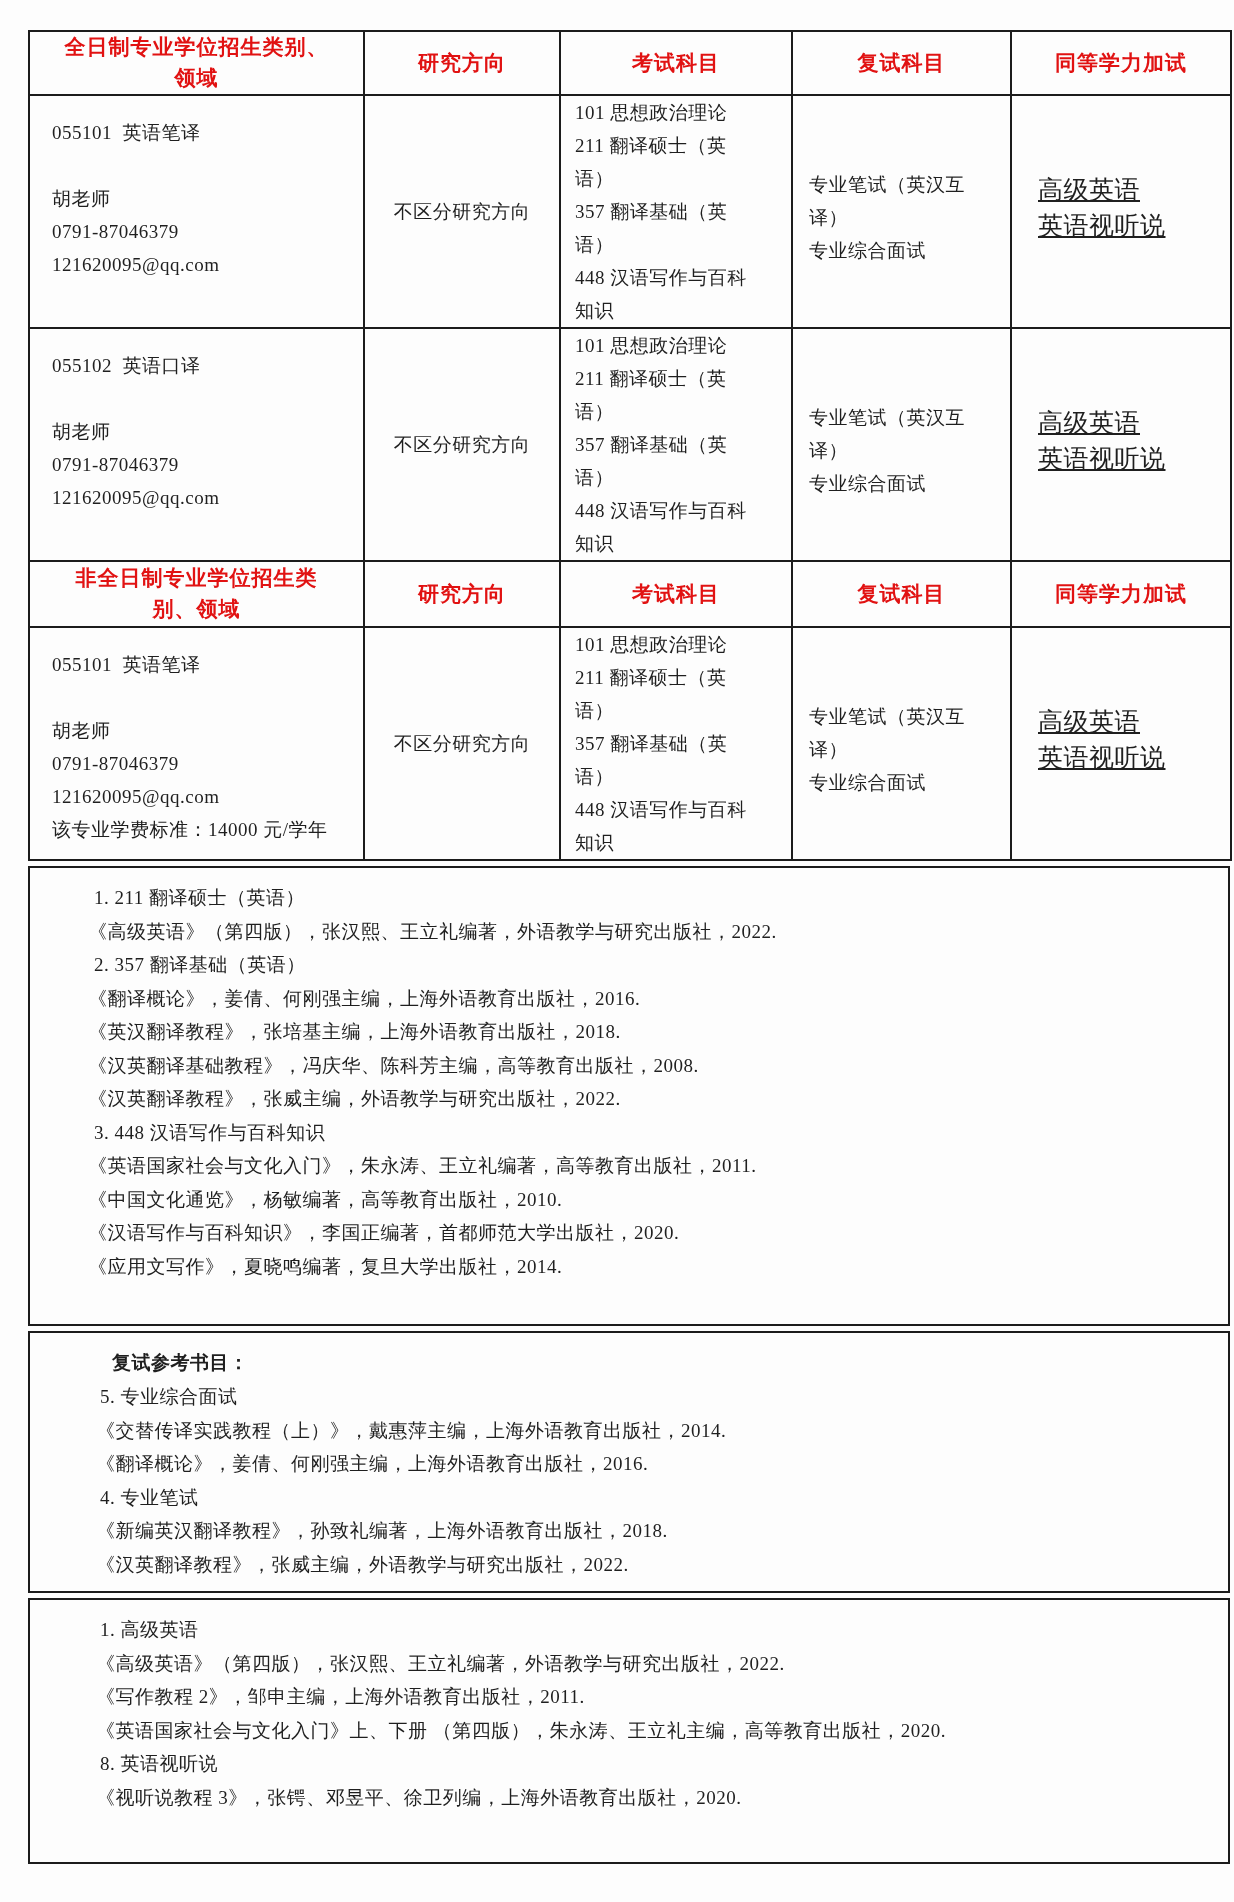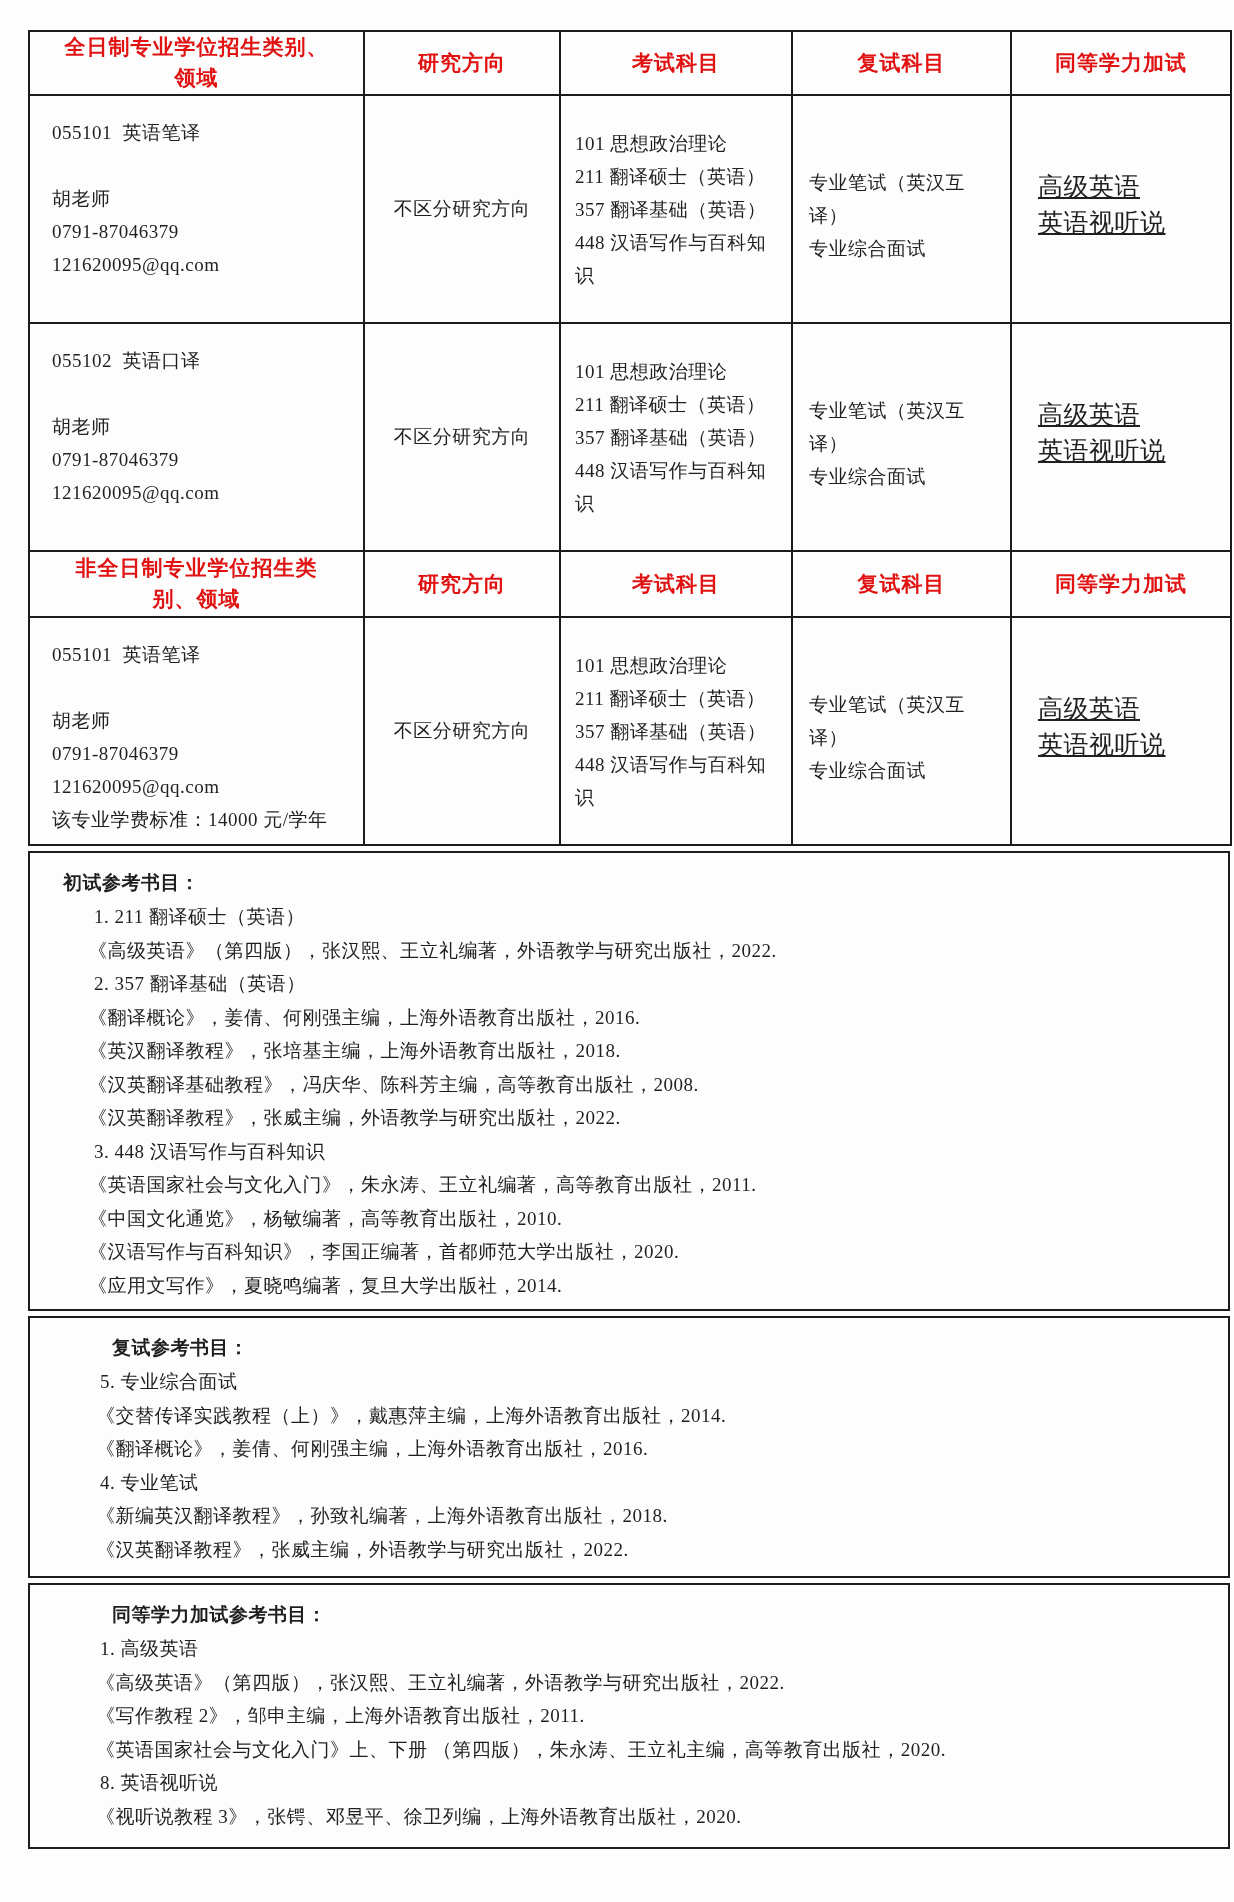--- a/index.html
+++ b/index.html
@@ -38,21 +38,21 @@
     font-size:19px;
   }
   .line{line-height:33px;letter-spacing:.5px;white-space:pre-wrap;}
   .spacer{height:33px;}
   td.c-dir{
     text-align:center;
     vertical-align:middle;
     font-size:19px;
     letter-spacing:.5px;
   }
-  td.c-exam{vertical-align:middle;padding:0 22px 0 14px;font-size:19px;margin-top:41px;}
+  td.c-exam{vertical-align:middle;padding:0 34px 0 14px;font-size:19px;margin-top:41px;}
   td.c-retest{vertical-align:middle;padding:12px 38px 0 16px;font-size:19px;}
   td.c-equiv{vertical-align:middle;padding:0 8px 8px 26px;font-size:25px;text-decoration:underline;}
   .eq-line{line-height:36px;letter-spacing:.5px;}
   .ref-box{
     width:1202px;
     box-sizing:border-box;
     border:2px solid #1c1c1c;
     margin-top:5px;
     padding:13px 24px 0 30px;
     font-size:19px;
@@ -181,21 +181,20 @@
       </td>
       <td class="c-equiv">
         <div class="eq-line">高级英语</div>
         <div class="eq-line">英语视听说</div>
       </td>
     </tr>
   </tbody>
     </table>
 
   <div class="ref-box b1 b-init">
-    <div class="t">初试参考书目：</div>
     <div class="ref-line numbered">1. 211 翻译硕士（英语）</div>
     <div class="ref-line">《高级英语》（第四版），张汉熙、王立礼编著，外语教学与研究出版社，2022.</div>
     <div class="ref-line numbered">2. 357 翻译基础（英语）</div>
     <div class="ref-line">《翻译概论》，姜倩、何刚强主编，上海外语教育出版社，2016.</div>
     <div class="ref-line">《英汉翻译教程》，张培基主编，上海外语教育出版社，2018.</div>
     <div class="ref-line">《汉英翻译基础教程》，冯庆华、陈科芳主编，高等教育出版社，2008.</div>
     <div class="ref-line">《汉英翻译教程》，张威主编，外语教学与研究出版社，2022.</div>
     <div class="ref-line numbered">3. 448 汉语写作与百科知识</div>
     <div class="ref-line">《英语国家社会与文化入门》，朱永涛、王立礼编著，高等教育出版社，2011.</div>
     <div class="ref-line">《中国文化通览》，杨敏编著，高等教育出版社，2010.</div>
@@ -207,21 +206,20 @@
     <div class="t">复试参考书目：</div>
     <div class="ref-line numbered">5. 专业综合面试</div>
     <div class="ref-line">《交替传译实践教程（上）》，戴惠萍主编，上海外语教育出版社，2014.</div>
     <div class="ref-line">《翻译概论》，姜倩、何刚强主编，上海外语教育出版社，2016.</div>
     <div class="ref-line numbered">4. 专业笔试</div>
     <div class="ref-line">《新编英汉翻译教程》，孙致礼编著，上海外语教育出版社，2018.</div>
     <div class="ref-line">《汉英翻译教程》，张威主编，外语教学与研究出版社，2022.</div>
   </div>
 
   <div class="ref-box b23 b-equiv">
-    <div class="t">同等学力加试参考书目：</div>
     <div class="ref-line numbered">1. 高级英语</div>
     <div class="ref-line">《高级英语》（第四版），张汉熙、王立礼编著，外语教学与研究出版社，2022.</div>
     <div class="ref-line">《写作教程 2》，邹申主编，上海外语教育出版社，2011.</div>
     <div class="ref-line">《英语国家社会与文化入门》上、下册 （第四版），朱永涛、王立礼主编，高等教育出版社，2020.</div>
     <div class="ref-line numbered">8. 英语视听说</div>
     <div class="ref-line">《视听说教程 3》，张锷、邓昱平、徐卫列编，上海外语教育出版社，2020.</div>
   </div>
 
 </div>
 

